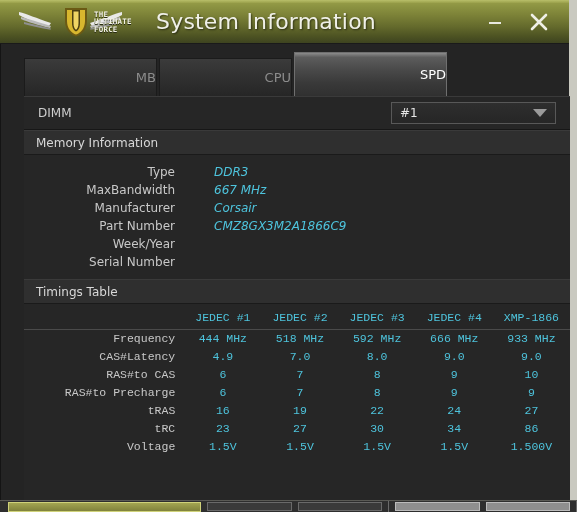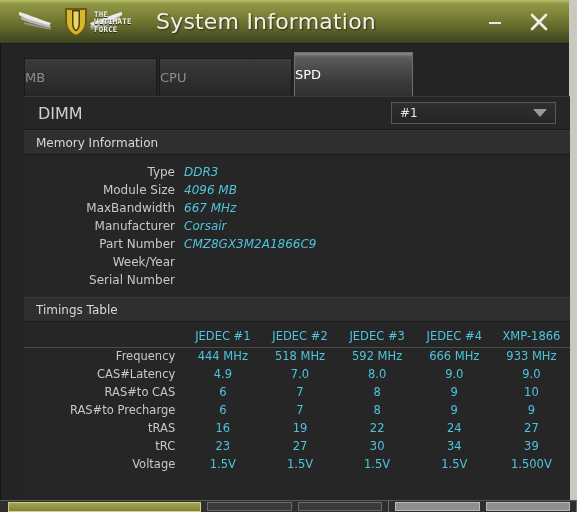--- a/index.html
+++ b/index.html
@@ -120,51 +120,51 @@
   }
 
   
   #tabbar {
     position: absolute; left: 23px; top: 8px;
     width: 546px; height: 44px;
     display: flex; align-items: flex-end; gap: 2px;
   }
   .tab {
     width: 133px; height: 38px;
-    display: flex; align-items: center; justify-content: flex-start;
+    display: flex; align-items: center; justify-content: flex-end;
     font-size: 13px; color: #8c8c8c;
     background: linear-gradient(180deg,#3b3b3b 0%,#313131 45%,#262626 100%);
     border: 1px solid #1b1b1b;
     border-bottom: none;
     cursor: pointer;
     position: relative;
   }
   .tab.active {
-    width: 119px; height: 44px;
+    width: 153px; height: 44px;
     color: #ffffff;
     background: linear-gradient(180deg,#8b8b8b 0%,#5d5d5d 10%,#4a4a4a 38%,#393939 70%,#303030 100%);
     border: 1px solid #6f6f6f;
     border-bottom: none;
   }
 
   
   #content {
     position: absolute; left: 23px; top: 52px;
     width: 546px; height: 404px;
     background: #262626;
     border-top: 1px solid #3a3a3a;
   }
 
   
   #dimm-row {
     height: 33px; display: flex; align-items: center;
     padding: 0 14px 0 14px;
     border-bottom: 1px solid #171717;
   }
-  #dimm-label { font-size: 16px; color: #cfcfcf; }
+  #dimm-label { font-size: 12px; color: #cfcfcf; }
   #dimm-select {
     margin-left: auto; width: 165px; height: 22px;
     background: linear-gradient(180deg,#2e2e2e,#262626);
     border: 1px solid #585858;
     display: flex; align-items: center;
     cursor: pointer;
   }
   #dimm-value { font-size: 12px; color: #e6e6e6; padding-left: 8px; }
   #dimm-caret {
     margin-left: auto; margin-right: 8px;
@@ -183,32 +183,34 @@
     display: flex; align-items: center;
     padding-left: 12px;
     font-size: 12px; color: #d8d8d8;
   }
 
   
   #mem-info { padding: 8px 0 8px 0; }
   .info-row {
     display: flex; height: 18px; align-items: center;
     font-size: 12px;
+    gap: 30px;
   }
   .info-label {
     width: 160px; text-align: right; color: #c8c8c8;
     padding-right: 9px;
   }
   .info-value { color: #4ec4dd; font-style: italic; }
 
   
   #timings { padding-top: 3px; }
   #timings table {
     width: 546px; border-collapse: collapse;
     font-size: 11.5px;
+    font-family: Liberation Mono, monospace;
   }
   #timings th, #timings td {
     padding: 0; height: 18px; font-weight: normal;
   }
   #timings .rowlabel {
     width: 160px; text-align: right; color: #c8c8c8;
     padding-right: 9px;
   }
   #timings .colhead {
     color: #4ec4dd; text-align: center;
@@ -312,24 +314,20 @@
       </div>
 
       <div class="section-header">Memory Information</div>
 
       <div id="mem-info">
         <div class="info-row">
           <span class="info-label">Type</span>
           <span class="info-value">DDR3</span>
         </div>
         <div class="info-row">
-          <span class="info-label">Module Size</span>
-          <span class="info-value">4096 MB</span>
-        </div>
-        <div class="info-row">
           <span class="info-label">MaxBandwidth</span>
           <span class="info-value">667 MHz</span>
         </div>
         <div class="info-row">
           <span class="info-label">Manufacturer</span>
           <span class="info-value">Corsair</span>
         </div>
         <div class="info-row">
           <span class="info-label">Part Number</span>
           <span class="info-value">CMZ8GX3M2A1866C9</span>
@@ -406,21 +404,21 @@
               <td class="cell">22</td>
               <td class="cell">24</td>
               <td class="cell">27</td>
             </tr>
             <tr>
               <td class="rowlabel">tRC</td>
               <td class="cell">23</td>
               <td class="cell">27</td>
               <td class="cell">30</td>
               <td class="cell">34</td>
-              <td class="cell">39</td>
+              <td class="cell">86</td>
             </tr>
             <tr>
               <td class="rowlabel">Voltage</td>
               <td class="cell">1.5V</td>
               <td class="cell">1.5V</td>
               <td class="cell">1.5V</td>
               <td class="cell">1.5V</td>
               <td class="cell">1.500V</td>
             </tr>
           </tbody>

